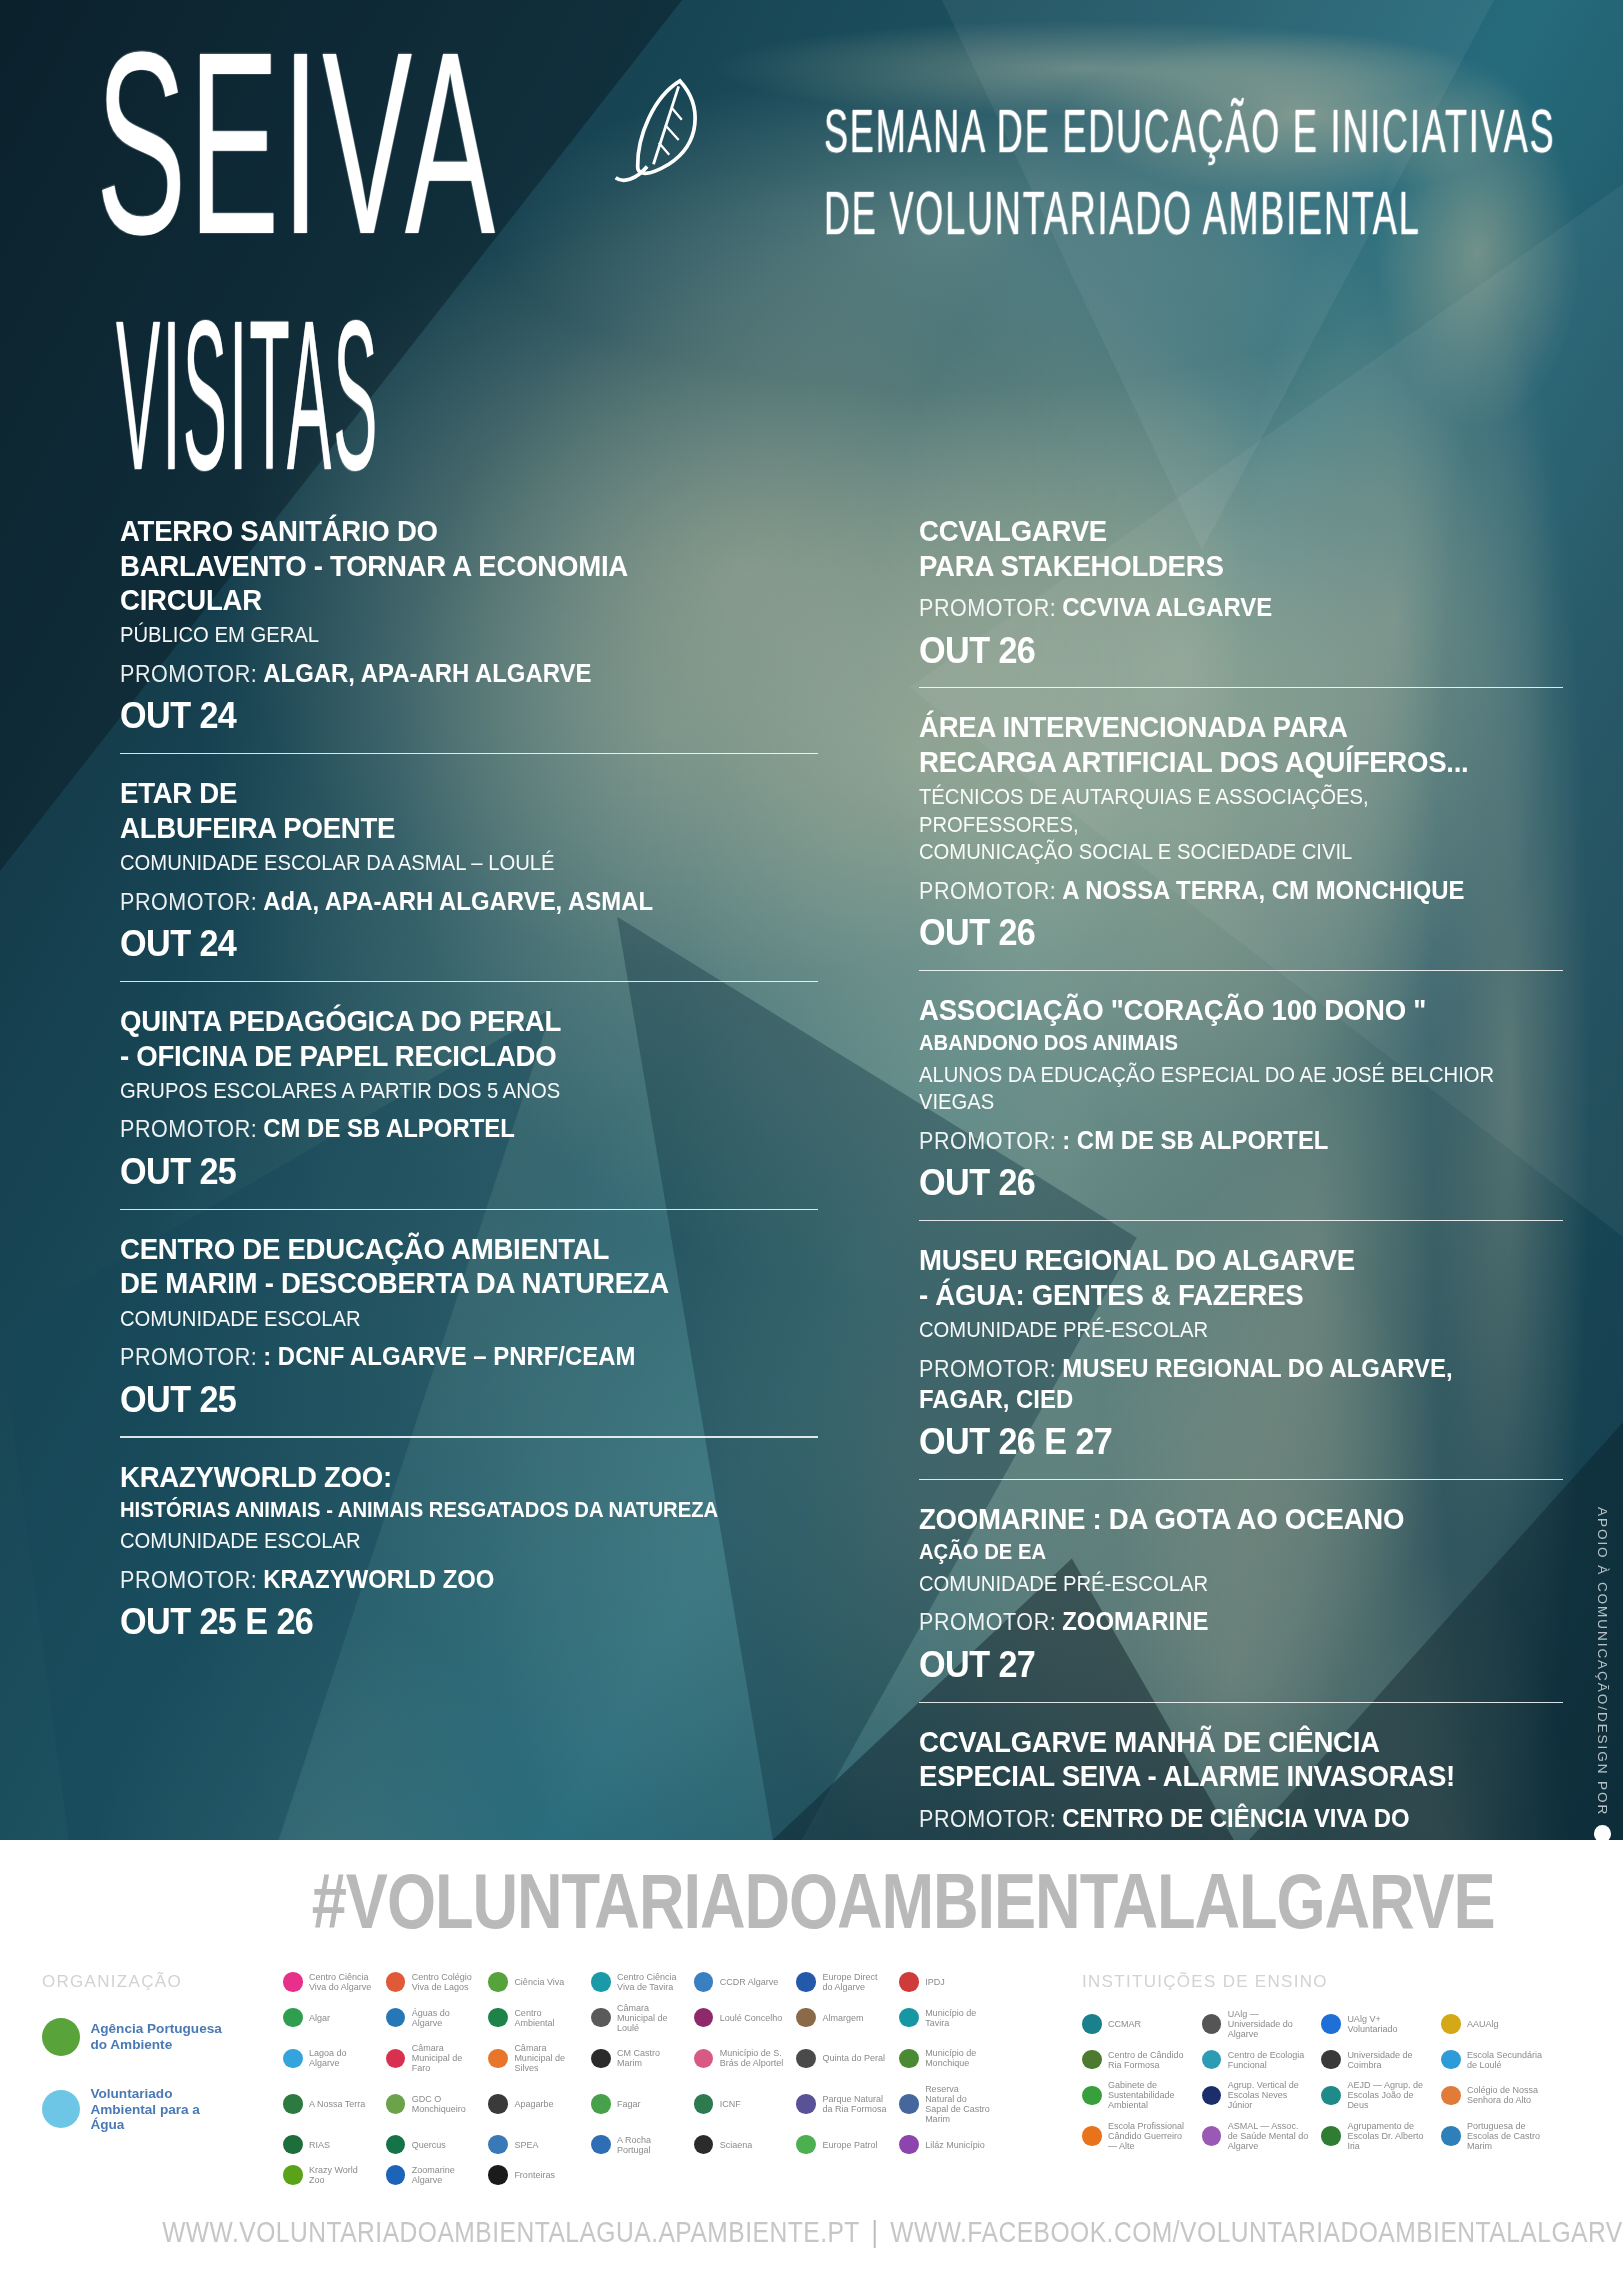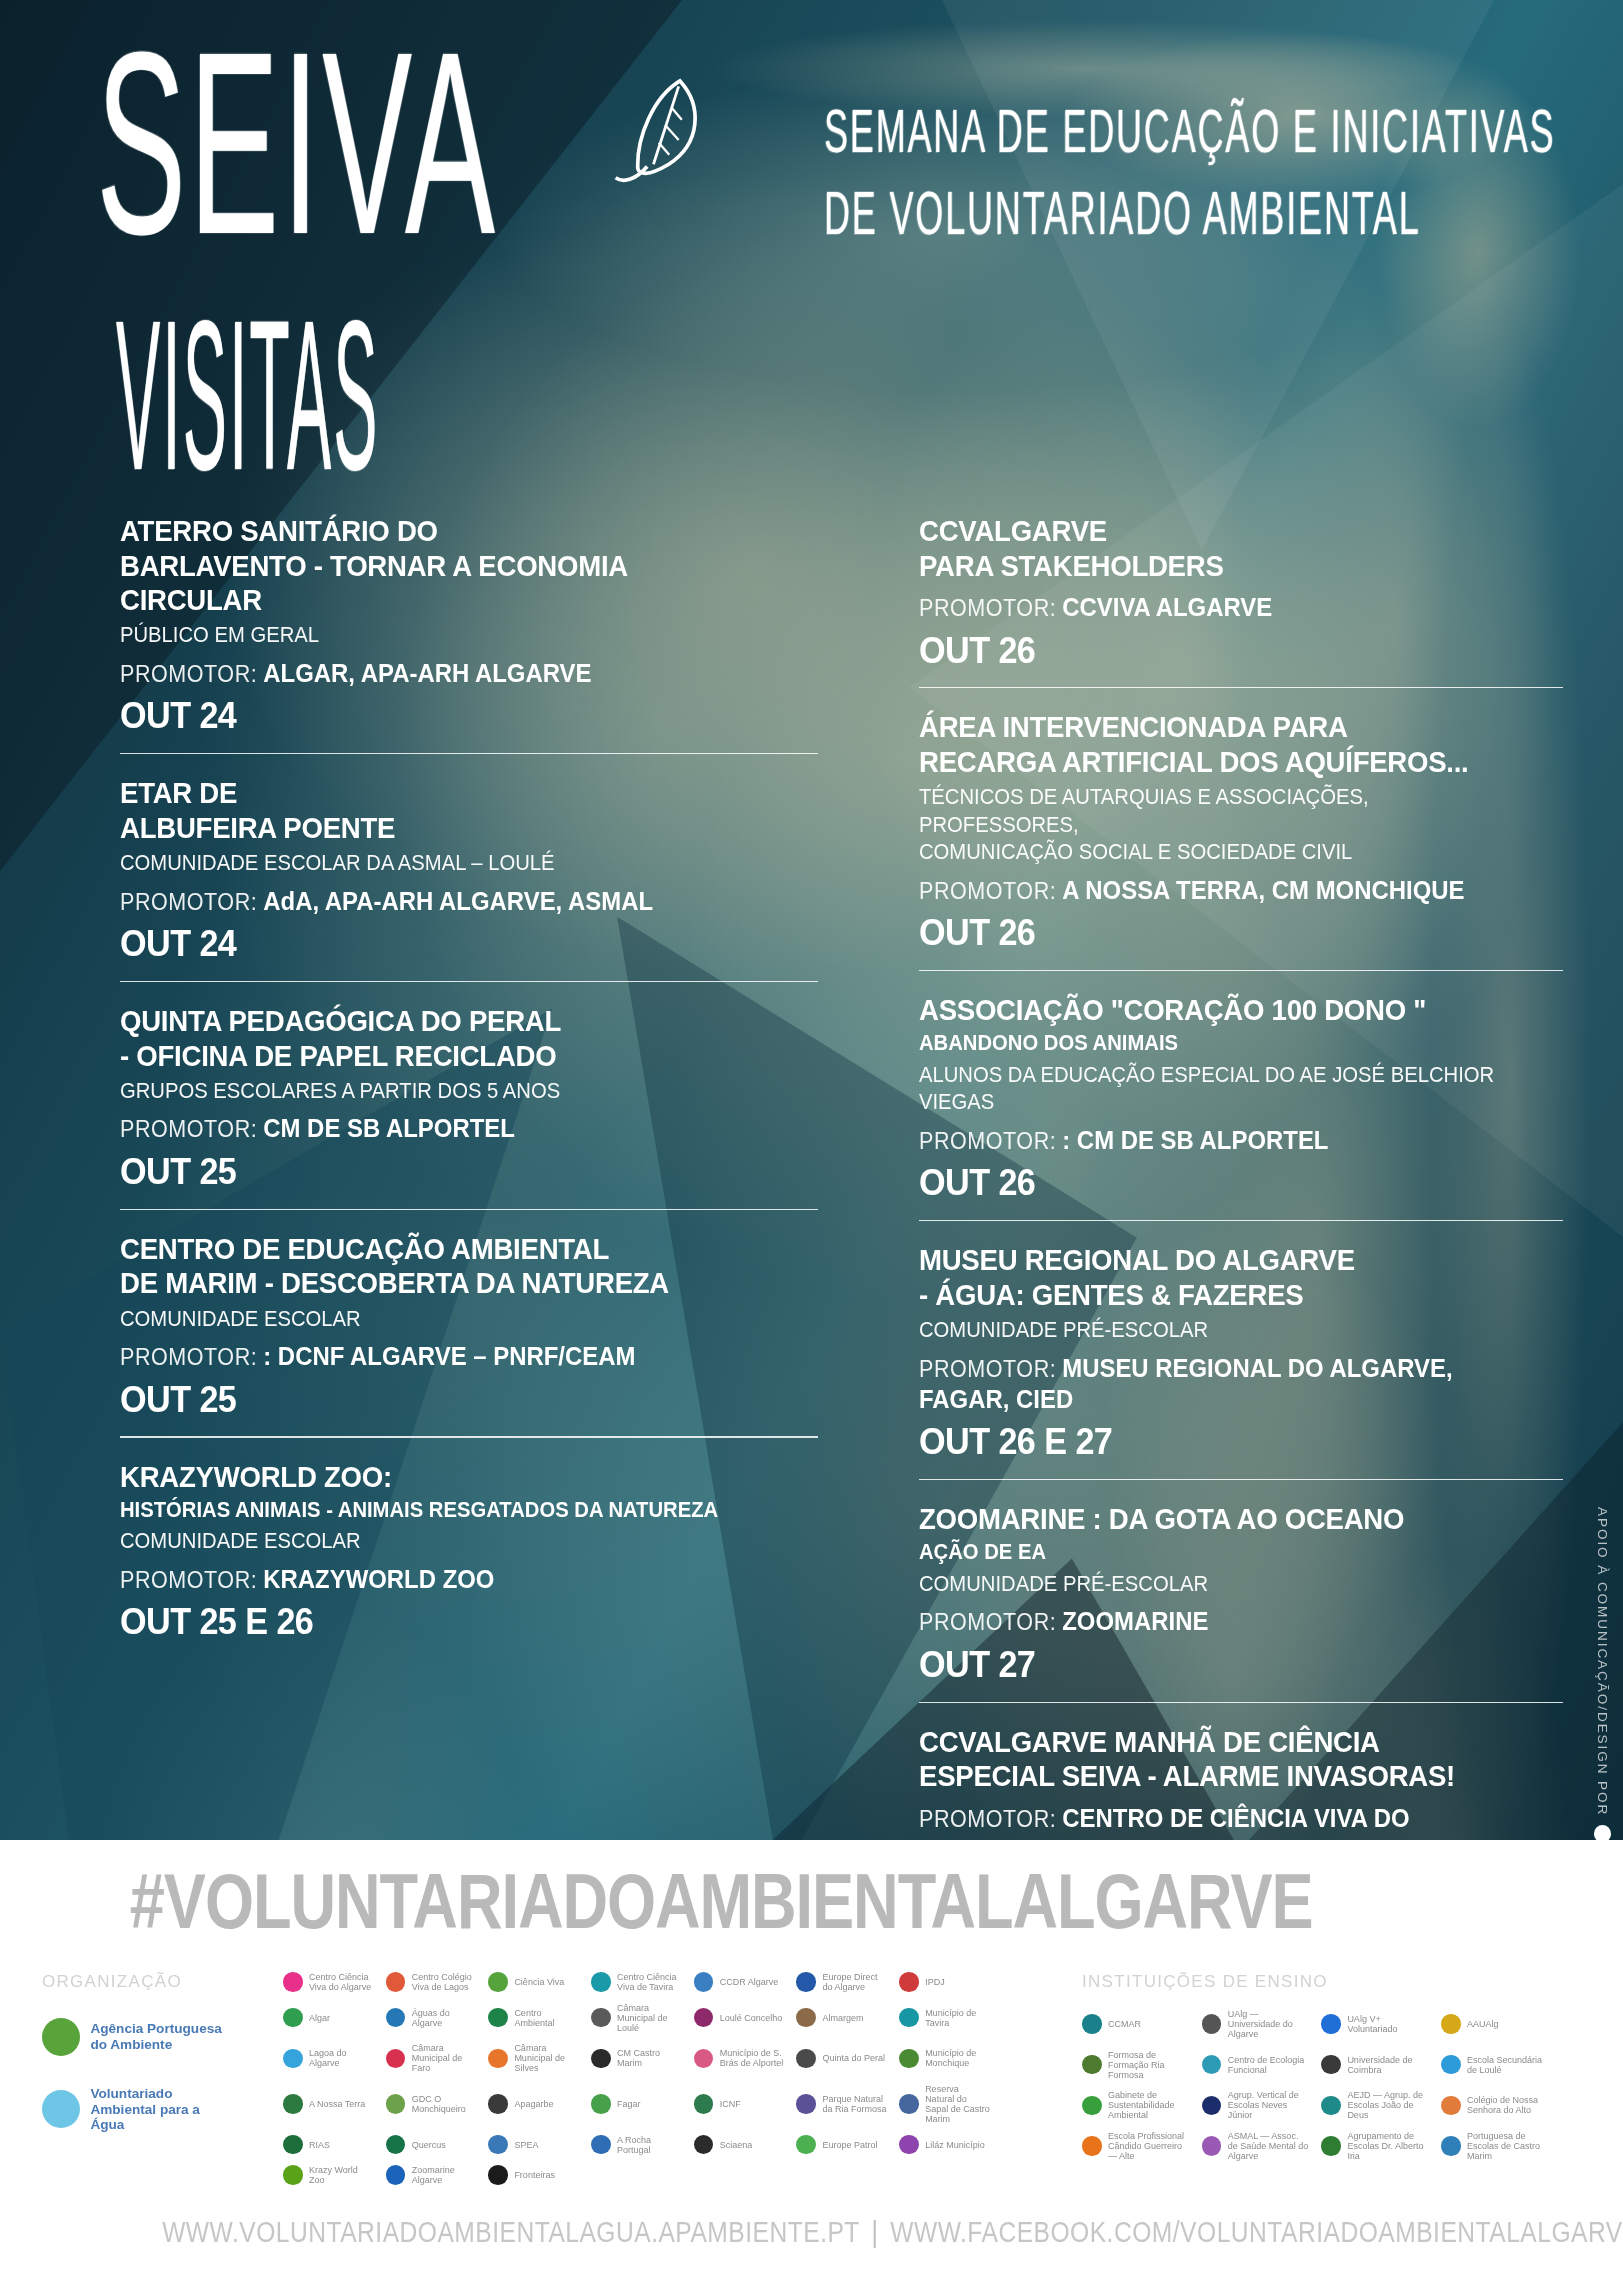--- a/index.html
+++ b/index.html
@@ -69,21 +69,21 @@
   .col .visit:last-child .vline{display:none;}
 
   
   .credit{position:absolute;right:10.4px;top:1507px;writing-mode:vertical-rl;
     color:rgba(255,255,255,.70);font-size:13.6px;letter-spacing:1.9px;display:flex;align-items:center;gap:9px;}
   .credit-brand{font-weight:bold;font-size:19px;color:#fff;letter-spacing:1.3px;}
   .credit-icon{width:17px;height:17px;border-radius:50% 50% 45% 45%;background:#fff;display:inline-block;}
 
   
   .footer{position:absolute;left:0;top:1840px;width:1624px;height:456px;background:#fff;}
-  .hashtag{margin-top:17px;text-align:left;font-size:77px;font-weight:bold;color:#b9b9b9;
+  .hashtag{margin-top:17px;text-align:right;font-size:77px;font-weight:bold;color:#b9b9b9;
     letter-spacing:-1.3px;}
   .hashtag-inner{display:inline-block;transform:scaleX(.82);}
   .logo-groups{display:flex;padding:0 42px;gap:27px;margin-top:26px;}
   .group-label{color:#d2d2d2;font-size:17px;letter-spacing:1.3px;margin-bottom:17px;}
   .group-org{width:214px;}
   .group-partners{flex:1;}
   .group-ensino{width:500px;}
   .logos{display:flex;flex-wrap:wrap;gap:10.4px 11.7px;}
   .logos-org{flex-direction:column;gap:30px;padding-top:9px;}
   .chip{display:flex;align-items:center;gap:6.5px;width:91px;}
@@ -520,21 +520,21 @@
               <span class="lname">UAlg V+ Voluntariado</span>
             </span>
 
             <span class="chip">
               <span class="glyph" style="background: rgb(212, 168, 23);"></span>
               <span class="lname">AAUAlg</span>
             </span>
 
             <span class="chip">
               <span class="glyph" style="background: rgb(76, 122, 46);"></span>
-              <span class="lname">Formosa de Formação Ria Formosa</span>
+              <span class="lname">Centro de Cândido Ria Formosa</span>
             </span>
 
             <span class="chip">
               <span class="glyph" style="background: rgb(46, 155, 181);"></span>
               <span class="lname">Centro de Ecologia Funcional</span>
             </span>
 
             <span class="chip">
               <span class="glyph" style="background: rgb(58, 58, 58);"></span>
               <span class="lname">Universidade de Coimbra</span>

